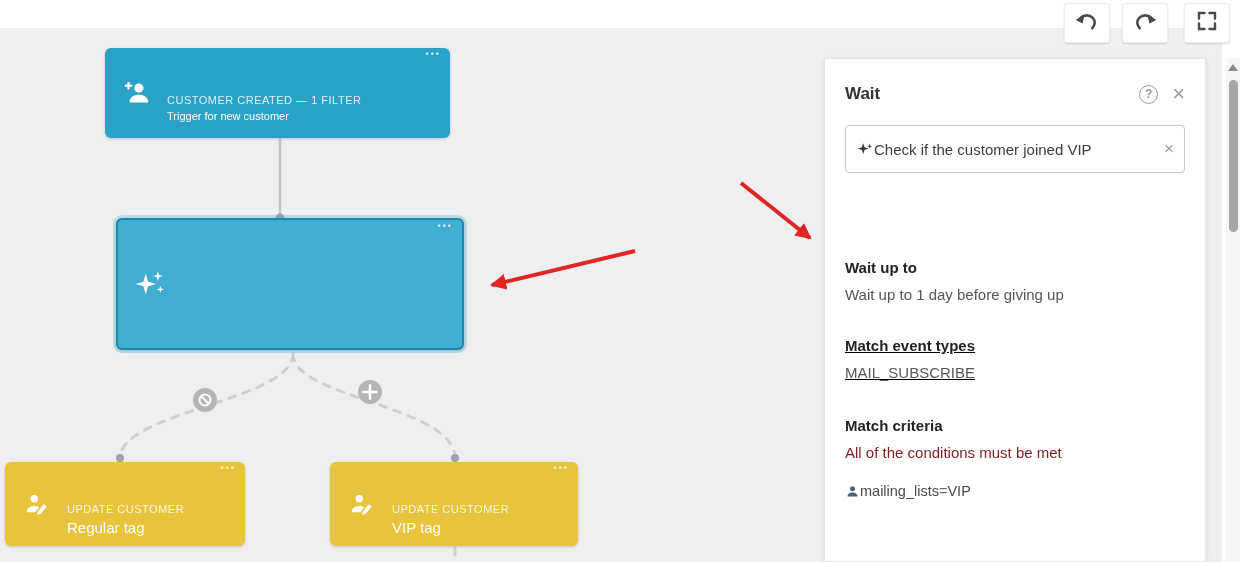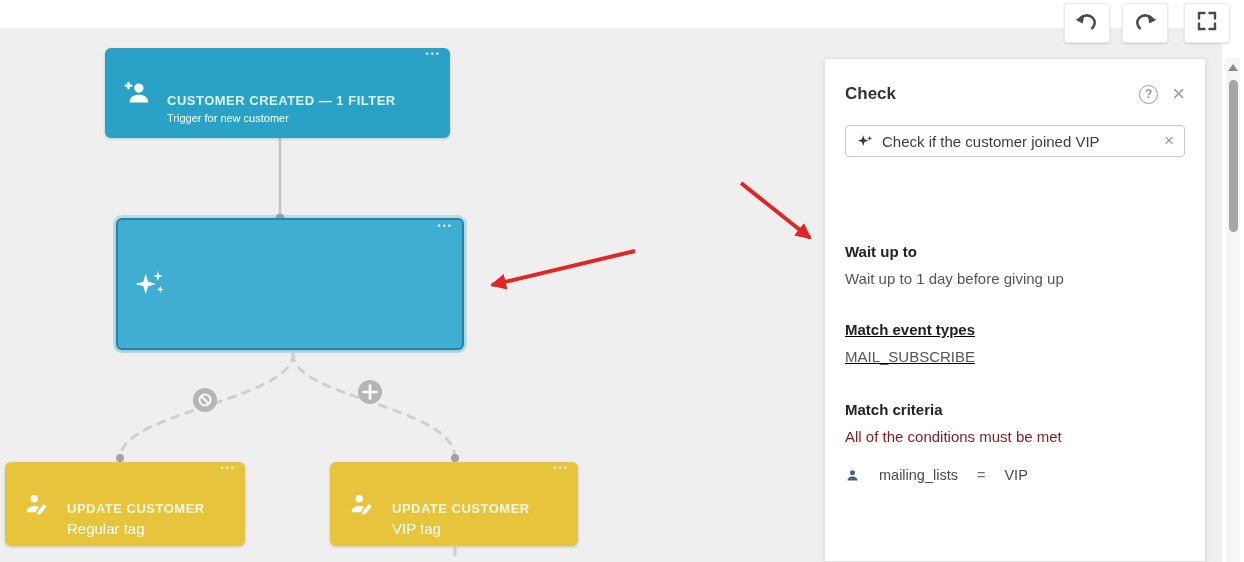--- a/index.html
+++ b/index.html
@@ -36,21 +36,21 @@
     box-shadow: 0 0 0 3px rgba(64,174,210,0.28), 0 1px 3px rgba(0,0,0,0.2);
   }
   .node-trigger { left: 105px; top: 20px;  width: 345px; height: 90px; }
   .node-wait    { left: 116px; top: 190px; width: 348px; height: 132px; }
   .node-regular { left: 5px;   top: 434px; width: 240px; height: 84px; }
   .node-vip     { left: 330px; top: 434px; width: 248px; height: 84px; }
 
   .node-icon { flex: none; width: 36px; display: flex; align-items: center; justify-content: center; }
   .node-text { min-width: 0; }
   .node-header {
-    font-size: 13px; font-weight: 700; letter-spacing: 0.5px;
+    font-size: 11px; font-weight: 400; letter-spacing: 0.5px;
     color: rgba(255,255,255,0.85); margin-bottom: 4px; margin-top: 32px;
   }
   .node-title { font-size: 11px; line-height: 1.25; }
   .node-yellow .node-title { font-size: 15px; }
   .node-menu {
     position: absolute; top: 1px; right: 9px;
     font-size: 9px; letter-spacing: 2px; font-weight: 700;
     color: rgba(255,255,255,0.8); cursor: pointer;
   }
 
@@ -79,37 +79,37 @@
   .help-icon {
     width: 19px; height: 19px; border: 1.5px solid #9a9a9a; border-radius: 50%;
     color: #9a9a9a; font-size: 12px; font-weight: 700;
     display: flex; align-items: center; justify-content: center;
     cursor: pointer; margin-right: 14px;
   }
   .close-icon { font-size: 22px; color: #9a9a9a; line-height: 1; cursor: pointer; }
 
   .chip {
     margin-top: 20px; border: 1px solid #c8c8c8; border-radius: 4px;
-    height: 32px; display: flex; align-items: center; gap: 8px;
+    height: 48px; display: flex; align-items: center; gap: 0;
     padding: 0 10px; cursor: pointer;
   }
   .chip-label {
     flex: 1; font-size: 15px; color: #3c3c3c;
     white-space: nowrap; overflow: hidden;
   }
   .chip-close { color: #9a9a9a; font-size: 17px; cursor: pointer; }
 
   .sec-wait { margin-top: 86px; }
   .sec-event { margin-top: 34px; text-decoration: underline; }
   .sec-criteria { margin-top: 36px; }
   .sec-heading { font-size: 15px; font-weight: 700; color: #222; }
   .sec-body { font-size: 15px; color: #565656; margin-top: 10px; }
   .sec-note { font-size: 15px; color: #7f1d1d; margin-top: 10px; }
   .condition-row {
-    margin-top: 22px; display: flex; align-items: center; gap: 19px;
+    margin-top: 22px; display: flex; align-items: center; gap: 0;
     font-size: 14.5px; color: #4a4a4a;
   }
   .condition-op { color: #6d6d6d; }
 
   
   .scrollbar {
     position: absolute; left: 1226px; top: 58px; width: 14px; height: 504px;
     background: #f6f6f6; z-index: 6;
   }
   .scroll-up {
@@ -237,21 +237,21 @@
       <path d="M4 9.5 V4 H9.5"></path>
       <path d="M14.5 4 H20 V9.5"></path>
       <path d="M20 14.5 V20 H14.5"></path>
       <path d="M9.5 20 H4 V14.5"></path>
     </svg>
   </span>
 </div>
 
 <aside class="panel">
   <div class="panel-header">
-    <div class="panel-title">Check</div>
+    <div class="panel-title">Wait</div>
     <div class="help-icon">?</div>
     <div class="close-icon">×</div>
   </div>
 
   <div class="chip">
     <span>
       <svg width="18" height="18" viewBox="0 0 20 20" fill="#3c3c3c" style="display:block">
         <path d="M8 3.5 L9.5 8 L14 9.5 L9.5 11 L8 15.5 L6.5 11 L2 9.5 L6.5 8 Z"></path>
         <path d="M15.2 4.2 L15.9 6.3 L18 7 L15.9 7.7 L15.2 9.8 L14.5 7.7 L12.4 7 L14.5 6.3 Z"></path>
       </svg>

